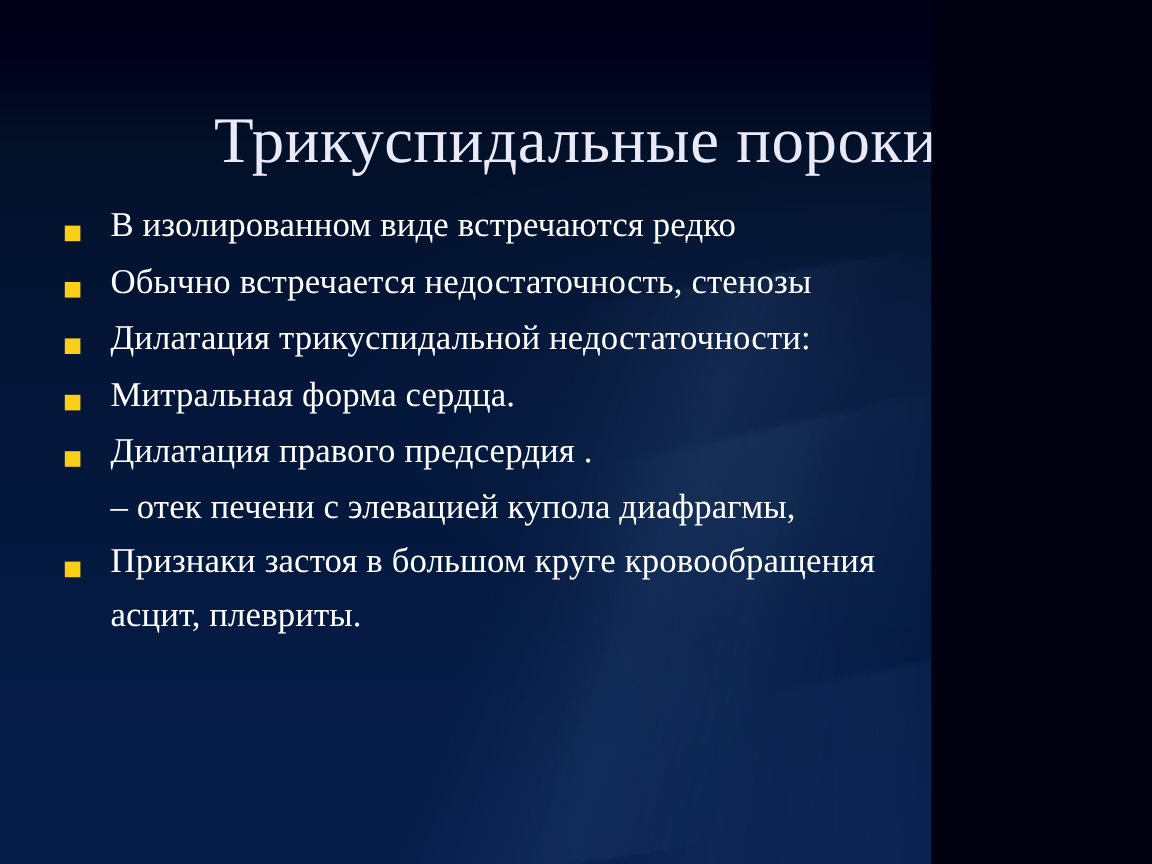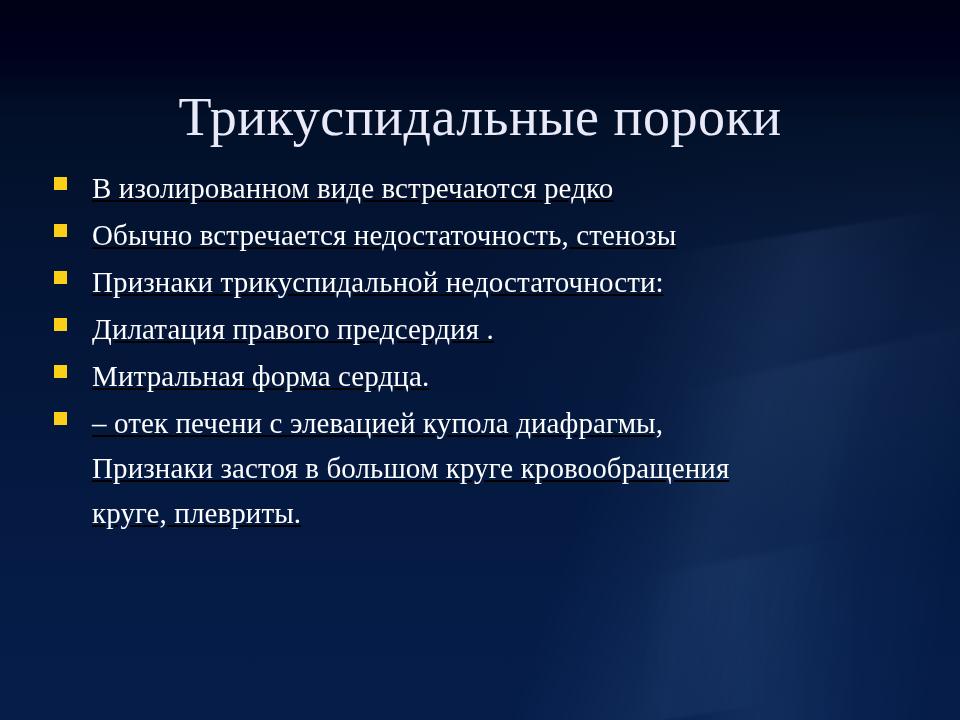--- a/index.html
+++ b/index.html
@@ -3,21 +3,21 @@
 <meta charset="utf-8">
 <title>Трикуспидальные пороки</title>
 <style>
   html, body {
     margin: 0;
     padding: 0;
     background: #000010;
   }
   #slide {
     position: relative;
-    width: 960px;
+    width: 776px;
     height: 720px;
     overflow: hidden;
     font-family: "Liberation Serif", "DejaVu Serif", serif;
     
     background:
       linear-gradient(to bottom,
         #000016 0px,
         #00001b 46px,
         #021028 120px,
         #031435 260px,
@@ -83,23 +83,22 @@
 
   
   #body {
     position: absolute;
     left: 54px;
     top: 166px;
     width: 880px;
   }
   .bullet-row {
     display: flex;
-    align-items: flex-start;
+    align-items: center;
     margin-bottom: 2px;
-    text-decoration: underline;
   }
   .bullet-marker {
     flex: 0 0 auto;
     width: 13px;
     height: 13px;
     background: #fbcf17;
     margin-top: 11px;
     margin-right: 25px;
   }
   .bullet-text {
@@ -138,42 +137,42 @@
     <div class="bullet-row">
       <span class="bullet-marker"></span>
       <div class="bullet-text">
         <span class="nowrapline">Обычно встречается недостаточность, стенозы</span>
       </div>
     </div>
 
     <div class="bullet-row">
       <span class="bullet-marker"></span>
       <div class="bullet-text">
-        <span class="nowrapline">Признаки трикуспидальной недостаточности:</span>
+        <span class="nowrapline">Дилатация трикуспидальной недостаточности:</span>
+      </div>
+    </div>
+
+    <div class="bullet-row">
+      <span class="bullet-marker"></span>
+      <div class="bullet-text">
+        <span class="nowrapline">Митральная форма сердца.</span>
       </div>
     </div>
 
     <div class="bullet-row">
       <span class="bullet-marker"></span>
       <div class="bullet-text">
         <span class="nowrapline">Дилатация  правого предсердия .</span>
       </div>
     </div>
 
-    <div class="bullet-row">
-      <span class="bullet-marker"></span>
-      <div class="bullet-text">
-        <span class="nowrapline">Митральная форма сердца.</span>
-      </div>
-    </div>
-
 
     <div class="bullet-row">
       <span class="bullet-marker"></span>
       <div class="bullet-text">
         <span class="nowrapline">– отек печени с элевацией купола диафрагмы,</span>
         <span class="nowrapline">Признаки застоя в большом круге кровообращения</span>
-        <span class="nowrapline">круге, плевриты.</span>
+        <span class="nowrapline">асцит, плевриты.</span>
       </div>
     </div>
 
   </div>
 </div>
 
 </body></html>

